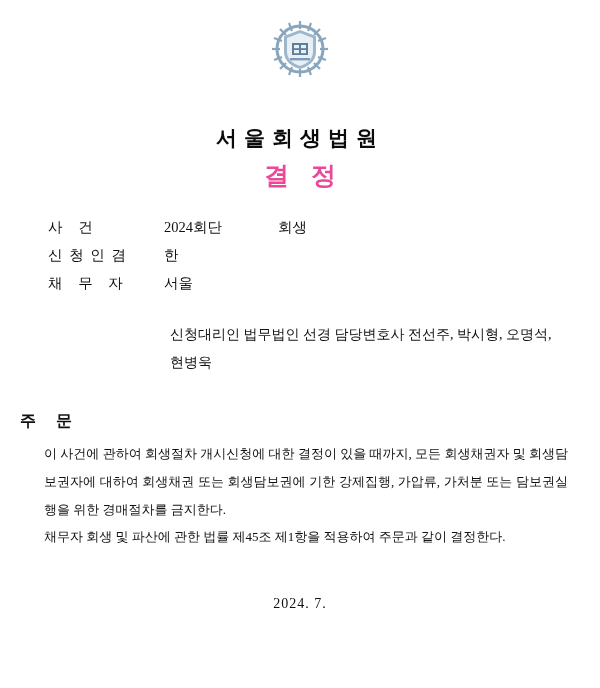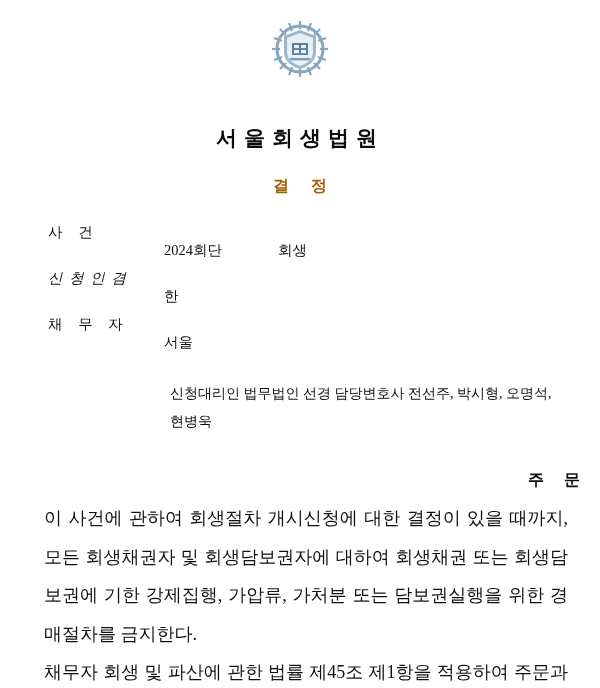--- a/index.html
+++ b/index.html
@@ -41,81 +41,80 @@
   .court-title {
     text-align: center;
     font-size: 21px;
     font-weight: bold;
     letter-spacing: 7px;
     margin-top: 44px;
     color: #0b0b0b;
   }
   .doc-title {
     text-align: center;
-    font-size: 16px;
+    font-size: 25px;
     font-weight: bold;
     letter-spacing: 22px;
-    margin-top: 24px;
+    margin-top: 7px;
     text-indent: 22px;
-    color: #a16207;
+    color: #ec4899;
   }
 
   
   .meta {
     margin-top: 26px;
     padding-left: 48px;
     font-size: 14.5px;
   }
   .meta-row {
     display: flex;
     align-items: flex-start;
     margin-bottom: 9px;
   }
   .meta-label {
     width: 116px;
     flex: 0 0 116px;
     letter-spacing: 6px;
     white-space: nowrap;
   }
-  .meta-label.tight { letter-spacing: 1.5px; font-style: italic; }
+  .meta-label.tight { letter-spacing: 1.5px; }
   .meta-value {
     flex: 1 1 auto;
     white-space: nowrap;
-    margin-top: 18px;
   }
   .meta-value .gap {
     display: inline-block;
     width: 56px;
   }
 
   
   .attorney {
     margin-top: 28px;
     padding-left: 170px;
     padding-right: 40px;
     font-size: 14px;
     line-height: 2.0;
   }
   .attorney .l2 { display: block; }
 
   
   .section-heading {
-    text-align: right;
+    text-align: left;
     font-size: 16px;
     font-weight: bold;
     letter-spacing: 20px;
     text-indent: 20px;
     margin-top: 34px;
     margin-bottom: 8px;
   }
 
   
   .body-text {
     padding: 0 32px 0 44px;
-    font-size: 18px;
+    font-size: 13px;
     line-height: 2.15;
     text-align: justify;
     text-justify: inter-character;
   }
   .body-text.single { line-height: 2.0; }
 
   .date {
     text-align: center;
     font-size: 14px;
     margin-top: 46px;

